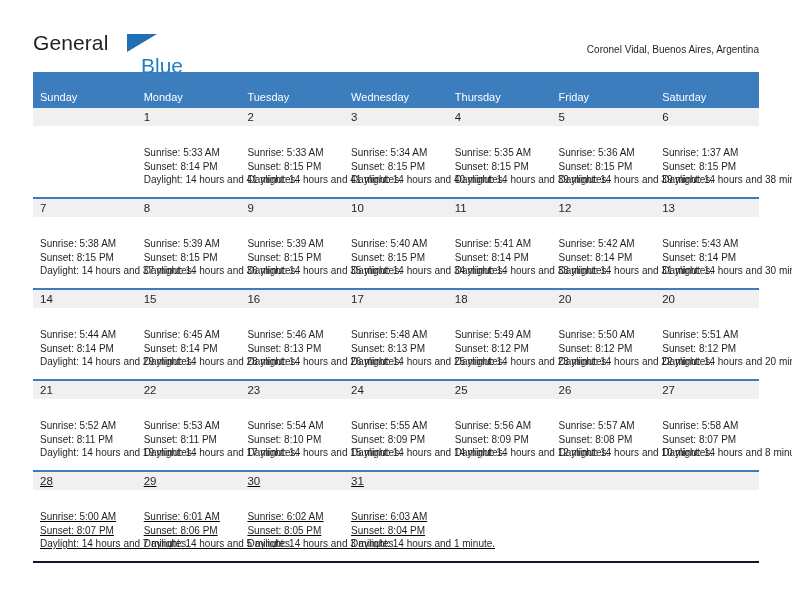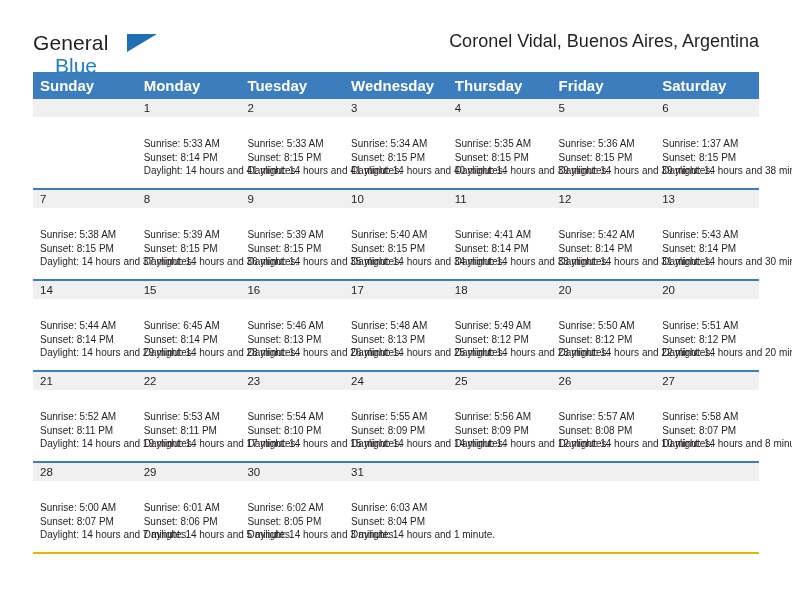--- a/index.html
+++ b/index.html
@@ -41,22 +41,23 @@
     font-size: 21px;
     color: #231f20;
     letter-spacing: .1px;
     display: block;
     height: 22px;
   }
   .logo-blue {
     font-size: 21px;
     color: #1f7fc4;
     display: block;
-    margin-left: 22px;
+    margin-left: 29px;
     margin-top: 1px;
+    text-align: right;
   }
   .logo-tri {
     position: absolute;
     left: 94px;
     top: 2px;
     width: 0;
     height: 0;
     border-left: 30px solid #1f6fb2;
     border-bottom: 18px solid transparent;
   }
@@ -64,51 +65,53 @@
     text-align: right;
     padding-top: 1px;
   }
   .cal-title {
     font-size: 26px;
     color: #231f20;
     line-height: 30px;
     white-space: nowrap;
   }
   .cal-subtitle {
-    font-size: 18px;
+    font-size: 10px;
     color: #231f20;
     line-height: 17px;
+    margin-top: 8px;
     white-space: nowrap;
   }
 
   
   .calendar {
     width: 726px;
     border-collapse: collapse;
     table-layout: fixed;
   }
   .calendar th {
     background: #3b7dbd;
     color: #ffffff;
-    font-size: 15px;
-    font-weight: bold;
+    font-size: 11px;
+    font-weight: normal;
     text-align: left;
-    padding: 5px 0 5px 7px;
+    padding: 19px 0 5px 7px;
     height: 20px;
     box-sizing: border-box;
   }
   .calendar td {
     vertical-align: top;
     padding: 0;
     height: 89px;
     border-bottom: 2px solid #3b7dbd;
     background: #ffffff;
   }
   .calendar tr.week:last-child td {
-    border-bottom: 2px solid #eab308;
+    border-bottom: 2px solid #0f172a;
+    text-decoration: underline;
   }
   .cell-inner {
     height: 100%;
     box-sizing: border-box;
   }
   .daynum {
     background: #f0f0f0;
     font-size: 11.5px;
     color: #231f20;
     padding: 3px 0 3px 7px;
@@ -269,21 +272,21 @@
                 <div>Sunrise: 5:40 AM</div>
                 <div>Sunset: 8:15 PM</div>
                 <div class="daylight-wrap">Daylight: 14 hours and 34 minutes.</div>
               </div>
             </div>
           </td>
           <td>
             <div class="cell-inner">
               <div class="daynum">11</div>
               <div class="info">
-                <div>Sunrise: 4:41 AM</div>
+                <div>Sunrise: 5:41 AM</div>
                 <div>Sunset: 8:14 PM</div>
                 <div class="daylight-wrap">Daylight: 14 hours and 33 minutes.</div>
               </div>
             </div>
           </td>
           <td>
             <div class="cell-inner">
               <div class="daynum">12</div>
               <div class="info">
                 <div>Sunrise: 5:42 AM</div>

